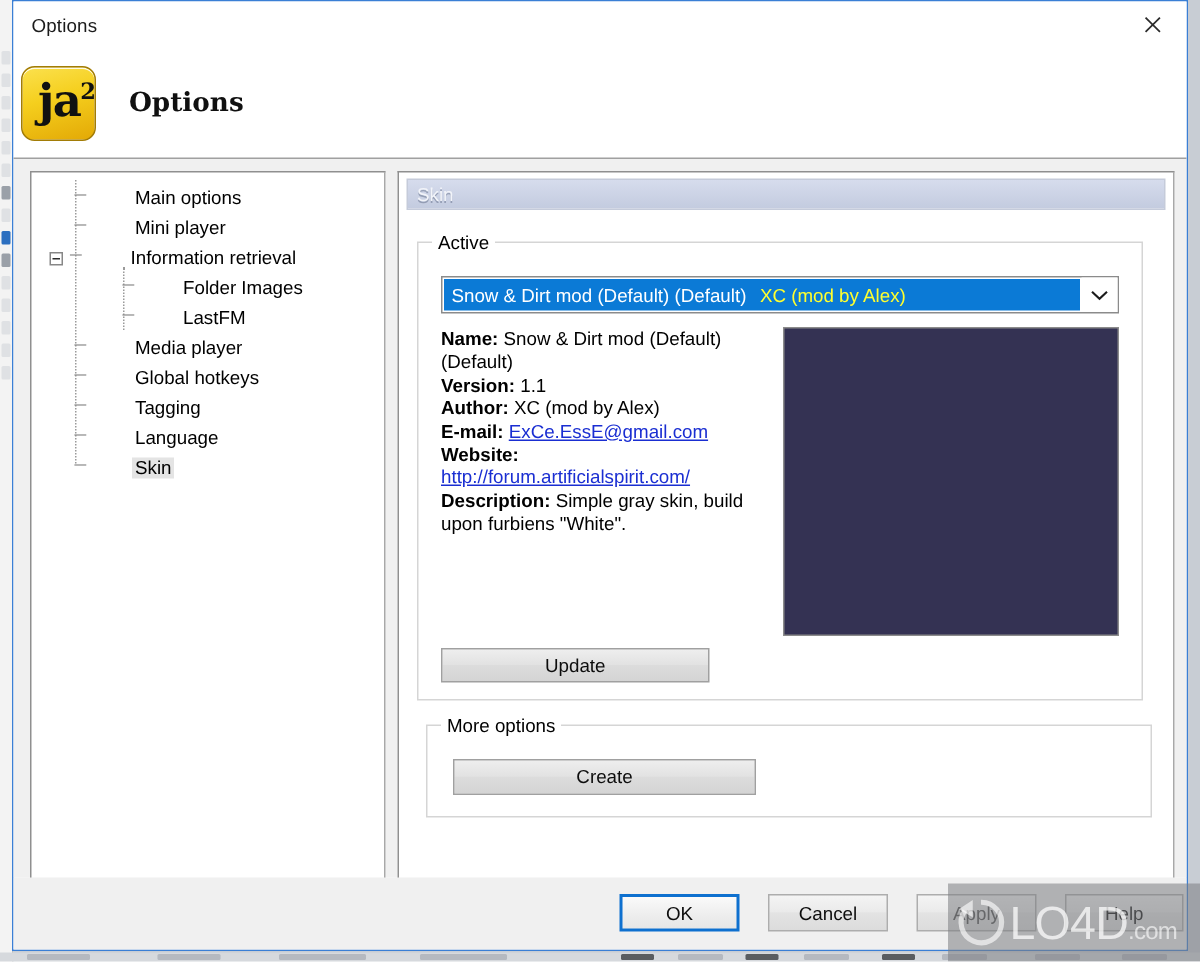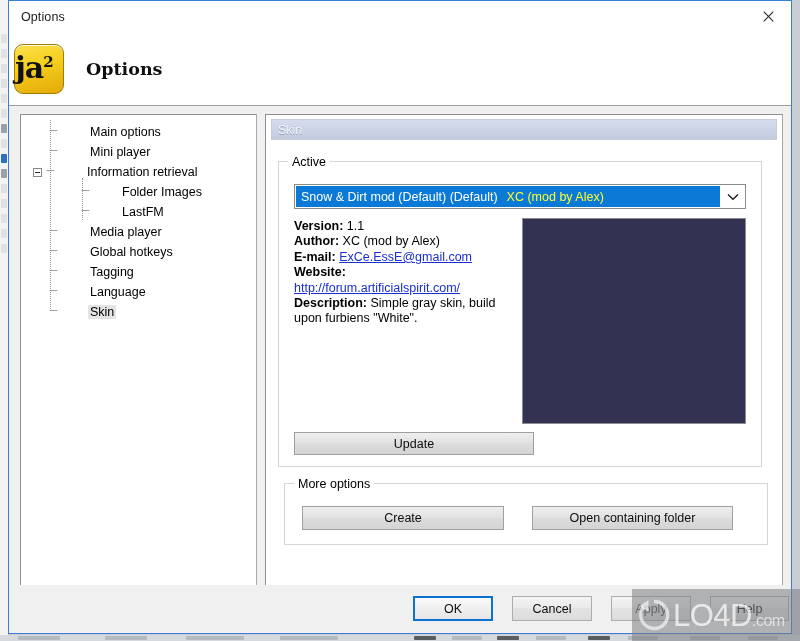--- a/index.html
+++ b/index.html
@@ -113,21 +113,21 @@
   }
   #app-icon {
     margin-left: 5px;
     width: 50px; height: 50px;
     border-radius: 9px;
     background: linear-gradient(165deg,#fbe14e 0%, #f5cf1e 42%, #e3a906 100%);
     border: 1px solid #a27c06;
     box-shadow: inset 0 1px 0 rgba(255,255,255,.85);
     display: flex;
     align-items: center;
-    justify-content: flex-start;
+    justify-content: flex-end;
     box-sizing: border-box;
   }
   #app-icon-text {
     font-family: "DejaVu Serif", serif;
     font-weight: bold;
     font-size: 30px;
     color: #111111;
     line-height: 1;
     letter-spacing: -1px;
     position: relative;
@@ -327,21 +327,21 @@
     box-sizing: border-box;
     font-family: "Liberation Sans", sans-serif;
     font-size: 12.5px;
     color: #0d0d0d;
     display: flex;
     align-items: center;
     justify-content: center;
     cursor: pointer;
     user-select: none;
   }
-  #btn-update   { position: absolute; left: 15px;  top: 270px; width: 240px; height: 23px; }
+  #btn-update   { position: absolute; left: 15px;  top: 270px; width: 179px; height: 23px; }
   #btn-create-preview { position: absolute; left: 246px; top: 270px; width: 201px; height: 23px; }
   #btn-create   { position: absolute; left: 17px;  top: 22px;  width: 202px; height: 24px; }
   #btn-open-folder { position: absolute; left: 247px; top: 22px; width: 201px; height: 24px; }
 
   
   #footer-bar {
     height: 48px;
     min-height: 48px;
     background: #f0f0f0;
     position: relative;
@@ -525,20 +525,24 @@
           </div>
           <div id="skin-combo-arrow">
             <svg width="12" height="8" viewBox="0 0 12 8" aria-hidden="true">
               <polyline points="1,1.5 6,6.2 11,1.5" fill="none" stroke="#1c1c1c" stroke-width="1.4"></polyline>
             </svg>
           </div>
         </div>
 
         <div id="skin-details">
           <div>
+            <b>Name:</b>
+            <span>Snow &amp; Dirt mod (Default) (Default)</span>
+          </div>
+          <div>
             <b>Version:</b>
             <span>1.1</span>
           </div>
           <div>
             <b>Author:</b>
             <span>XC (mod by Alex)</span>
           </div>
           <div>
             <b>E-mail:</b>
             <span class="link">ExCe.EssE@gmail.com</span>
@@ -556,21 +560,20 @@
         </div>
 
         <div id="skin-preview"></div>
 
         <div class="btn" id="btn-update">Update</div>
       </div>
 
       <div class="groupbox" id="group-more">
         <span class="groupbox-legend">More options</span>
         <div class="btn" id="btn-create">Create</div>
-        <div class="btn" id="btn-open-folder">Open containing folder</div>
       </div>
 
     </div>
   </div>
 
   <div id="footer-bar">
     <div class="footer-btn" id="btn-ok">OK</div>
     <div class="footer-btn" id="btn-cancel">Cancel</div>
     <div class="footer-btn" id="btn-apply">Apply</div>
     <div class="footer-btn" id="btn-help">Help</div>

